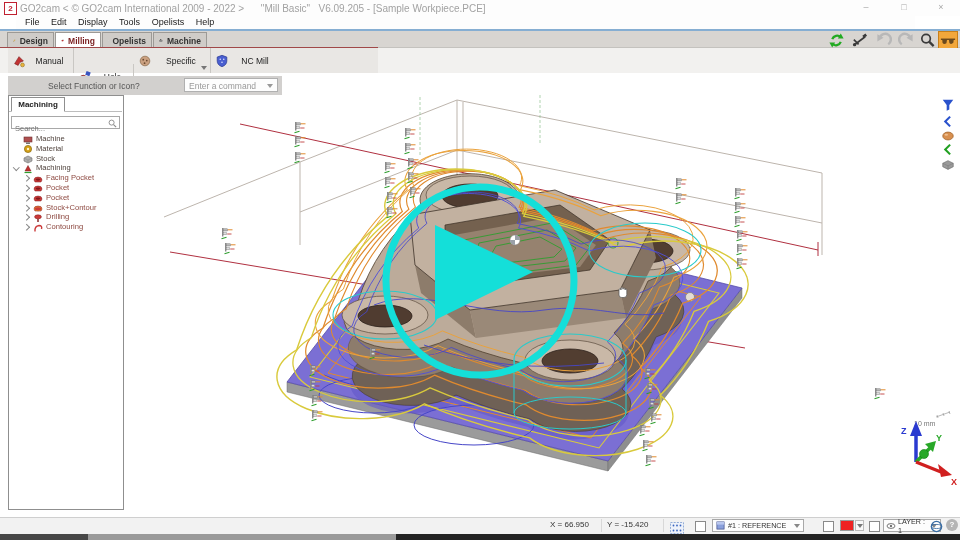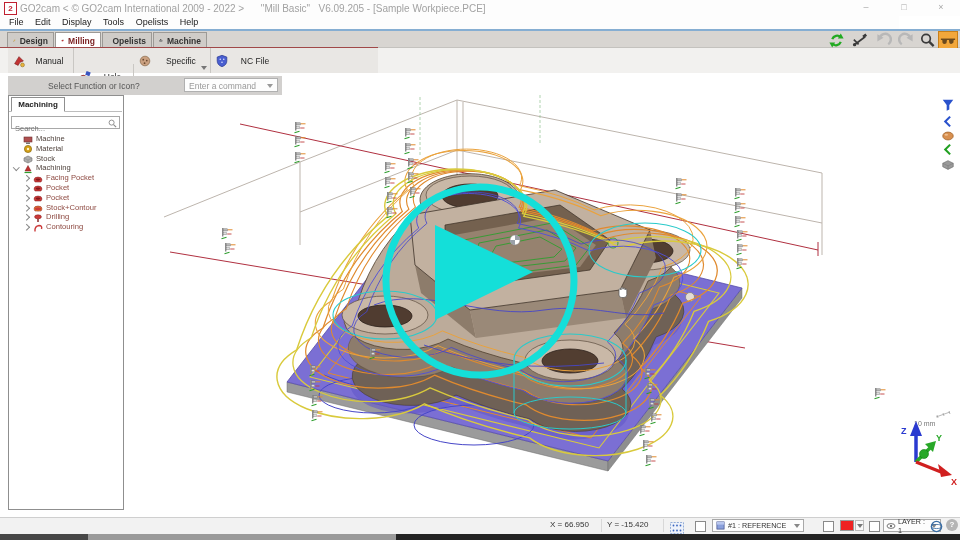--- a/index.html
+++ b/index.html
@@ -6,21 +6,21 @@
   #app{position:relative;width:960px;height:540px;background:#ffffff;overflow:hidden;
        font-family:"Liberation Sans","DejaVu Sans",sans-serif;-webkit-font-smoothing:antialiased;}
   .abs{position:absolute;}
   
   #titlebar{left:0;top:0;width:960px;height:16px;background:#fdfdfd;}
   #logo{left:4px;top:2px;width:11px;height:11px;background:#fff;border:1.5px solid #c02030;color:#c02030;
         font-size:8px;font-weight:bold;text-align:center;line-height:11px;}
   #title-text{left:20px;top:3px;font-size:10px;color:#a2a2a2;white-space:pre;}
   .winbtn{top:0px;width:22px;height:14px;color:#a8a8a8;font-size:9px;text-align:center;line-height:14px;}
   
-  #menubar{left:0;top:16px;width:899px;height:14px;background:#fdfdfd;font-size:9px;color:#222;}
+  #menubar{left:16px;top:16px;width:899px;height:14px;background:#fdfdfd;font-size:9px;color:#222;}
   .menu-item{display:inline-block;margin-left:9px;margin-top:1px;}
   #menu-underline{left:0;top:29px;width:960px;height:2px;background:#86aed2;}
   
   #tabstrip{left:0;top:31px;width:960px;height:17px;background:#d8d5d1;padding-left:44px;}
   .rtab{position:absolute;top:1px;height:16px;background:#cfccc8;border:1px solid #9c9a96;border-bottom:none;
         font-size:8.5px;font-weight:bold;color:#333;display:flex;align-items:center;padding:0 5px;box-sizing:border-box;}
   .rtab.active{background:#fff;color:#7a1f1f;}
   .rtab svg{margin-right:4px;}
   #tab-underline{left:0;top:47px;width:378px;height:1.5px;background:#a04848;}
   #tab-underline2{left:378px;top:47px;width:582px;height:1px;background:#c4c2be;}
@@ -255,21 +255,21 @@
       <span class="lbl">Specific</span>
       <span class="caret"></span>
     </div>
     <div class="rbtn" style="width:70px;border-right:none;">
       <svg width="14" height="14" viewBox="0 0 16 16">
           <path d="M8 1.5 L13.5 3.5 V8 Q13.5 12.5 8 14.5 Q2.5 12.5 2.5 8 V3.5 Z" fill="#4a5fd0" stroke="#2a3a90" stroke-width="0.8"></path>
           <circle cx="6" cy="6" r="0.9" fill="#dfe5ff"></circle>
           <circle cx="10" cy="6" r="0.9" fill="#dfe5ff"></circle>
           <circle cx="8" cy="9.5" r="0.9" fill="#dfe5ff"></circle>
         </svg>
-      <span class="lbl">NC File</span>
+      <span class="lbl">NC Mill</span>
     </div>
   </div>
 
   <div class="abs" id="commandbar"></div>
   <div class="abs" id="cmd-label">Select Function or Icon?</div>
   <div class="abs" id="cmd-combo">
     <span>Enter a command</span>
     <span class="caret"></span>
   </div>
 

